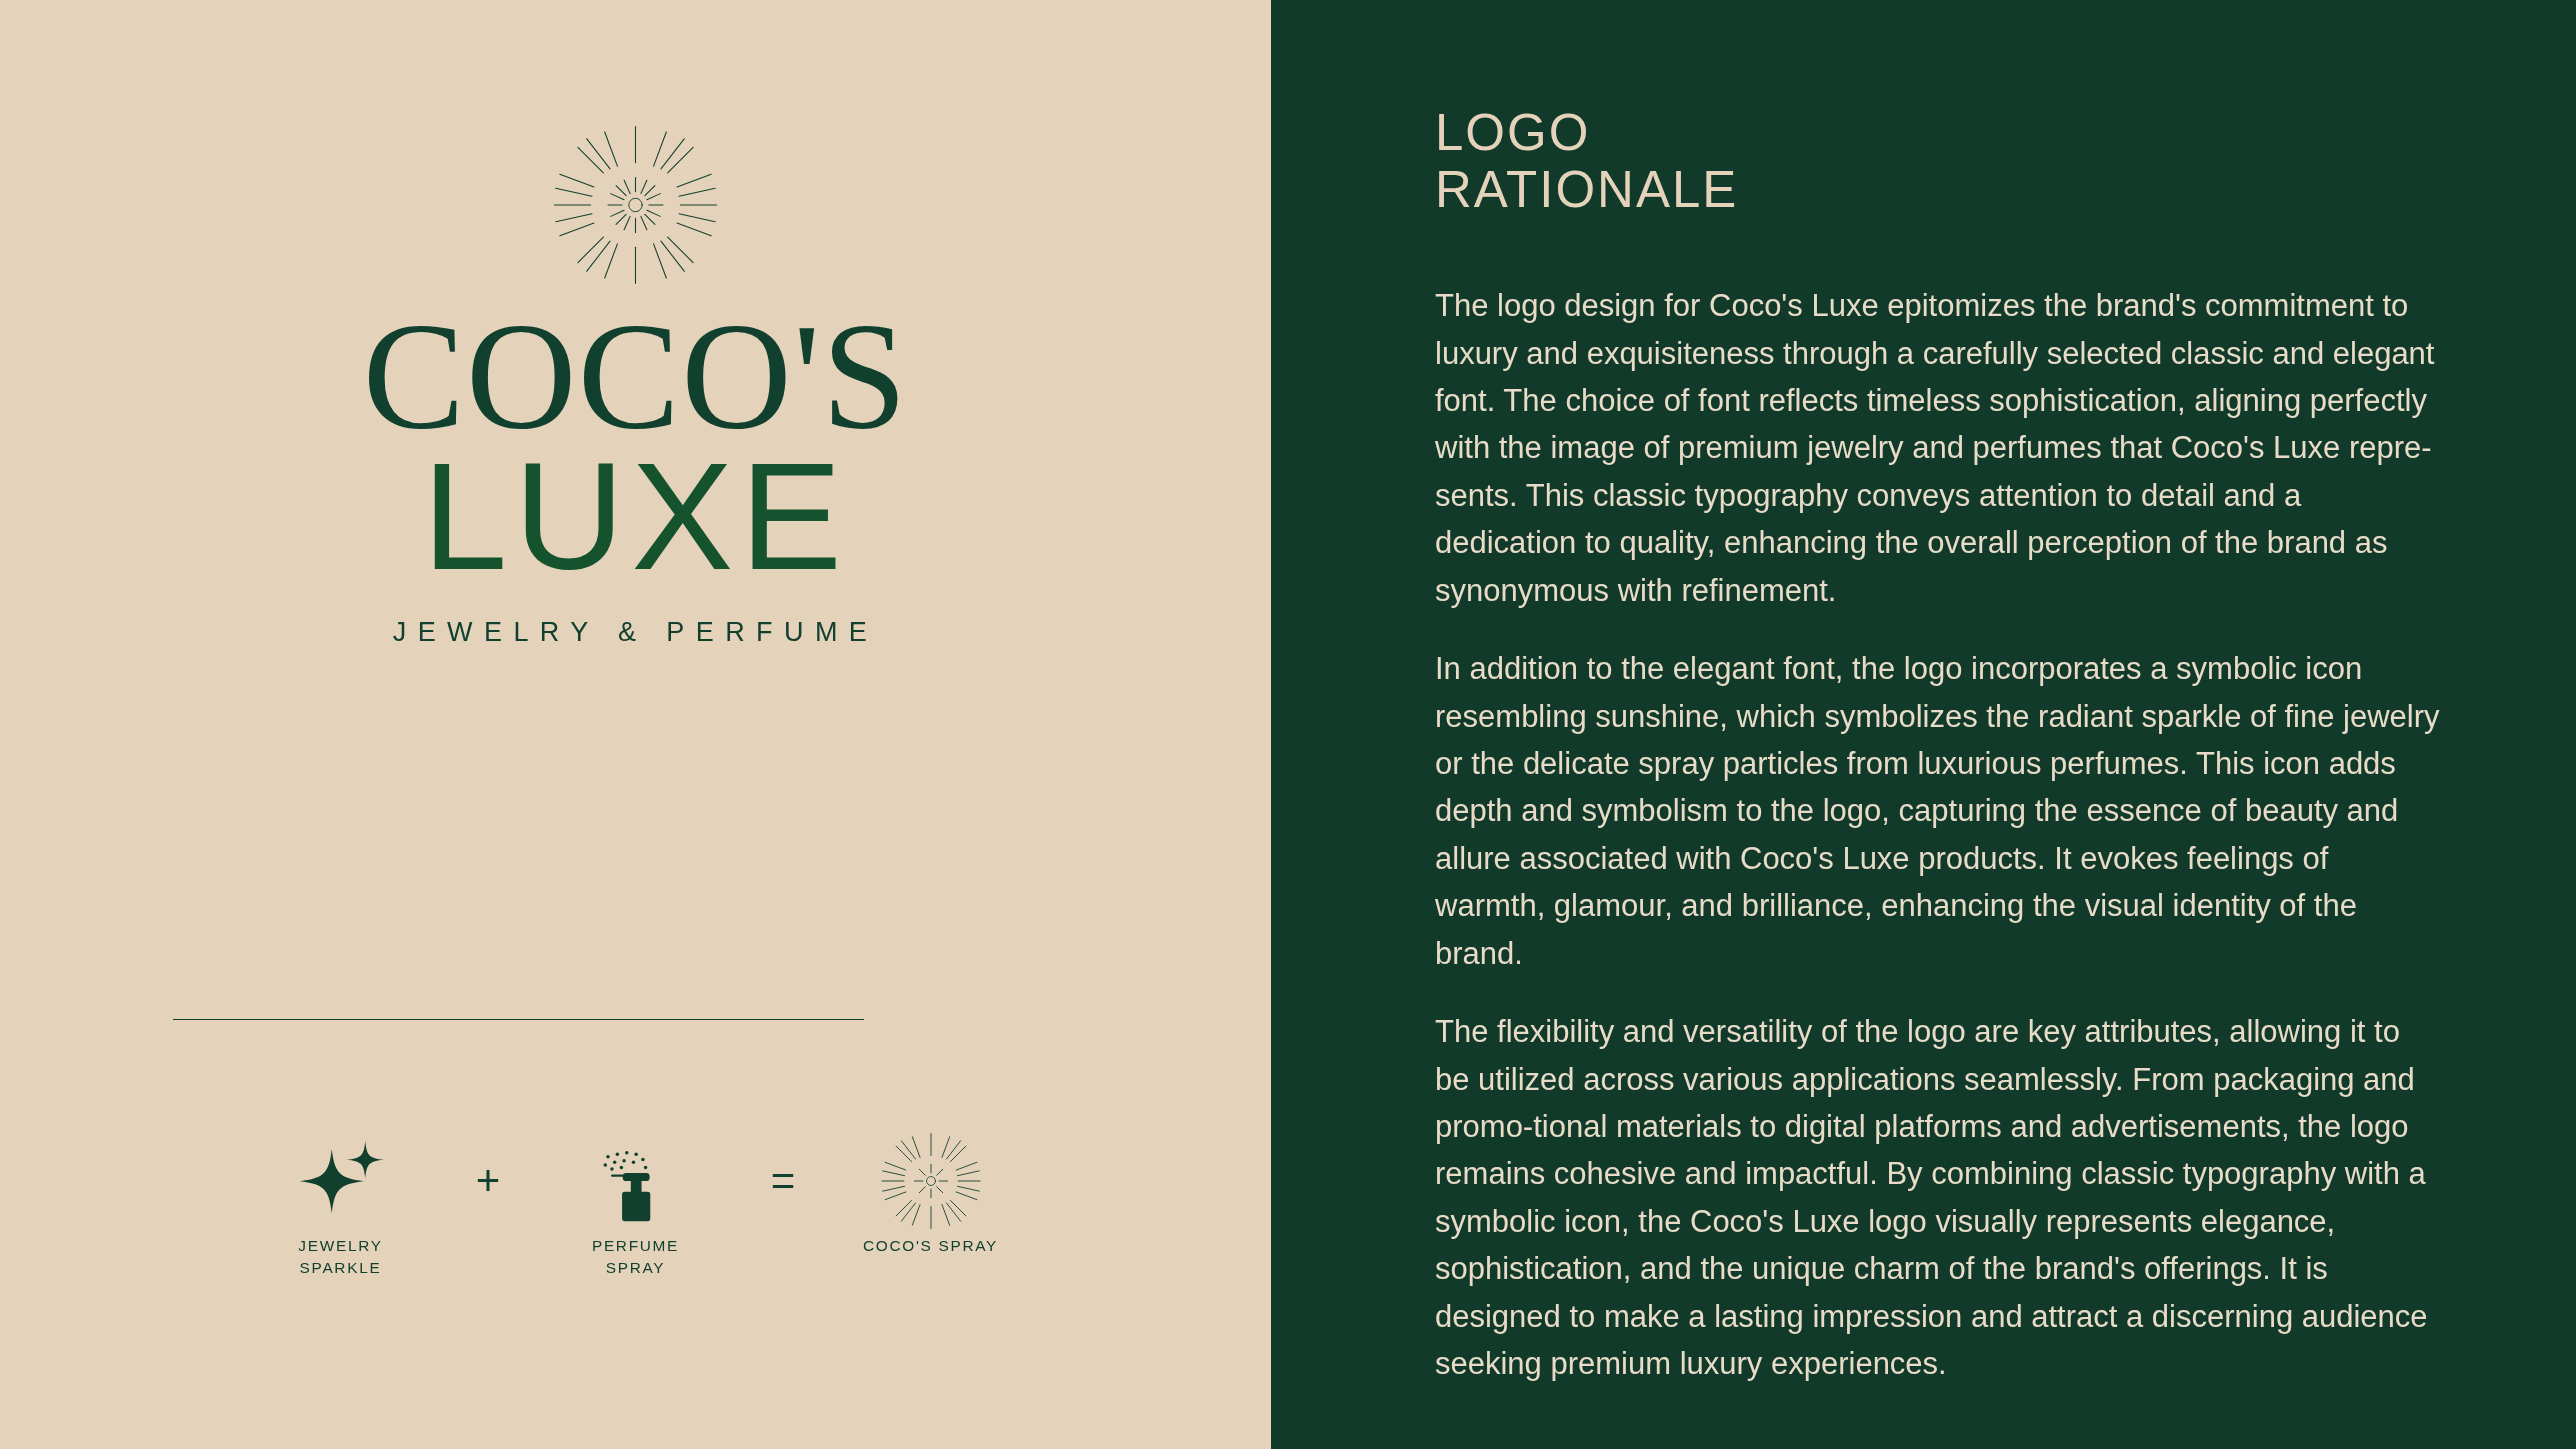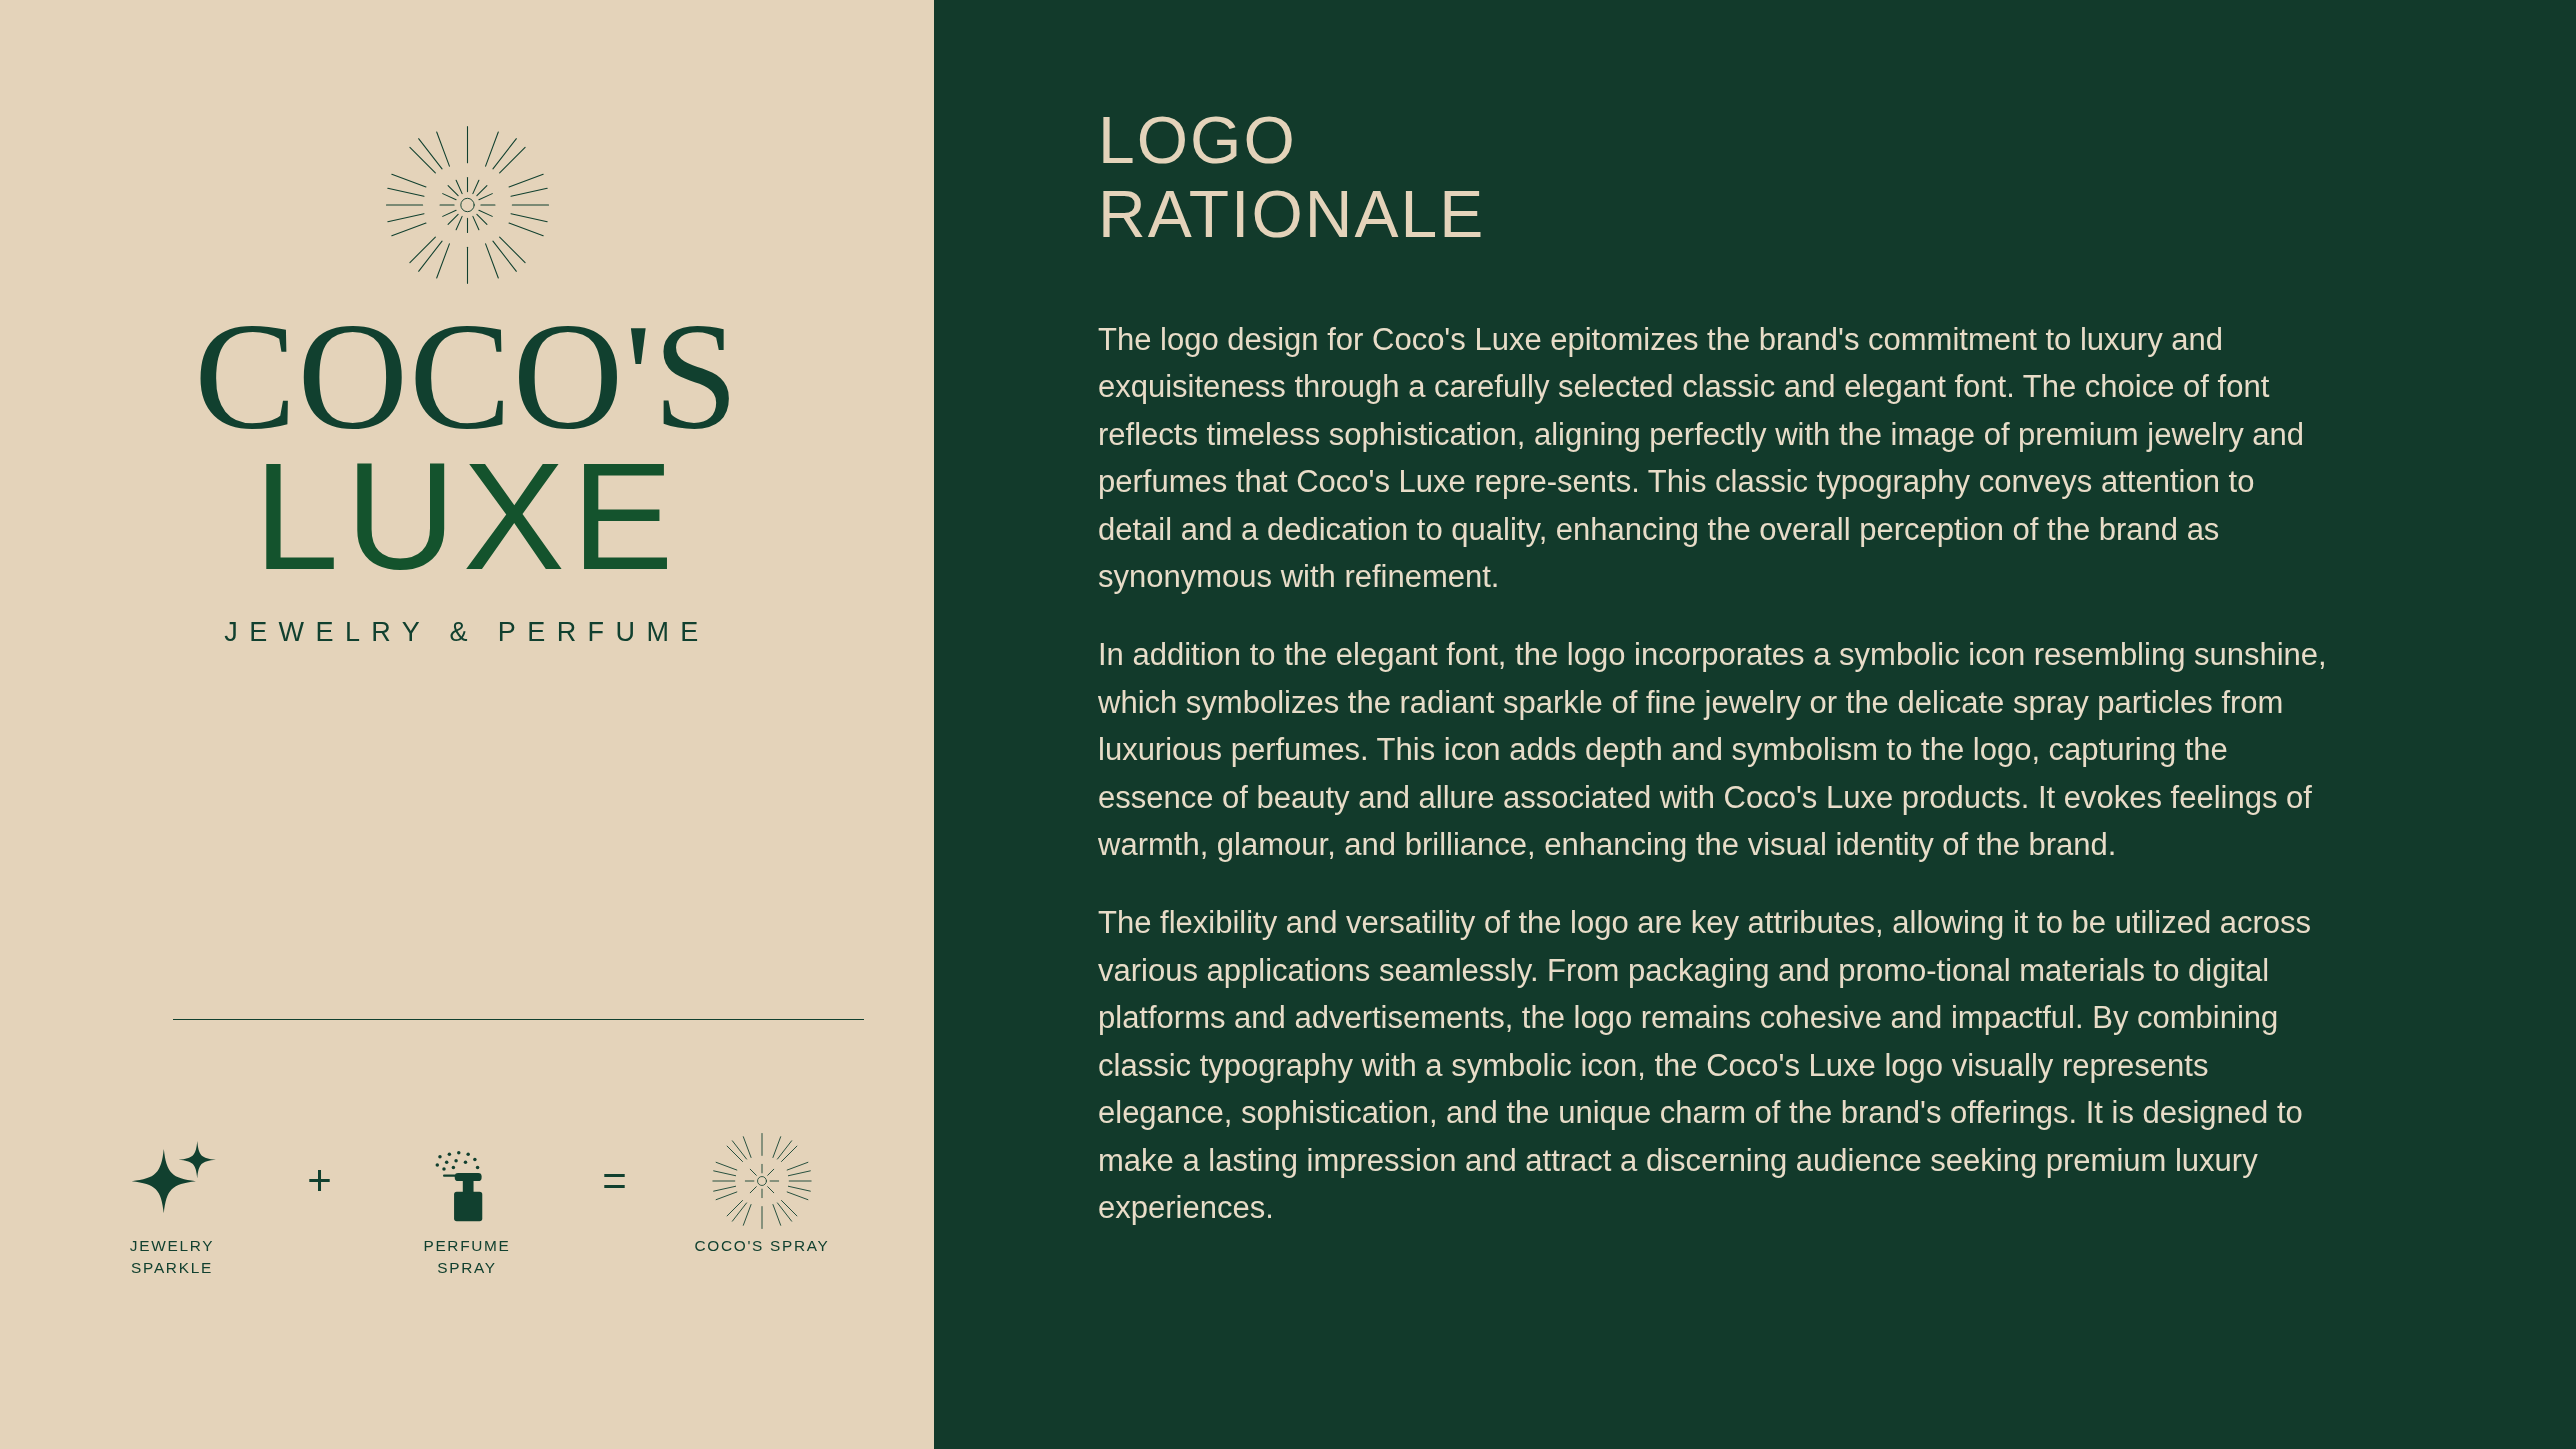--- a/index.html
+++ b/index.html
@@ -9,21 +9,21 @@
     overflow: hidden;
     font-family: "Liberation Sans", sans-serif;
   }
   body {
     display: flex;
     background: #e4d3ba;
   }
 
   
   .left-panel {
-    width: 934px;
+    width: 1271px;
     height: 1449px;
     background: #e4d3ba;
     position: relative;
     flex: 0 0 auto;
   }
 
   .logo-lockup {
     position: absolute;
     top: 121px;
     left: 0;
@@ -125,21 +125,21 @@
   .right-panel {
     flex: 1 1 auto;
     height: 1449px;
     background: #123a2b;
     position: relative;
     padding: 104px 134px 0 164px;
   }
 
   .rationale-title {
     color: #e4d3ba;
-    font-size: 66px;
+    font-size: 51px;
     line-height: 1.12;
     letter-spacing: 2px;
     font-weight: 300;
     font-family: "Liberation Sans", sans-serif;
     white-space: pre-line;
   }
 
   .body-copy {
     margin-top: 64px;
     max-width: 1234px;

